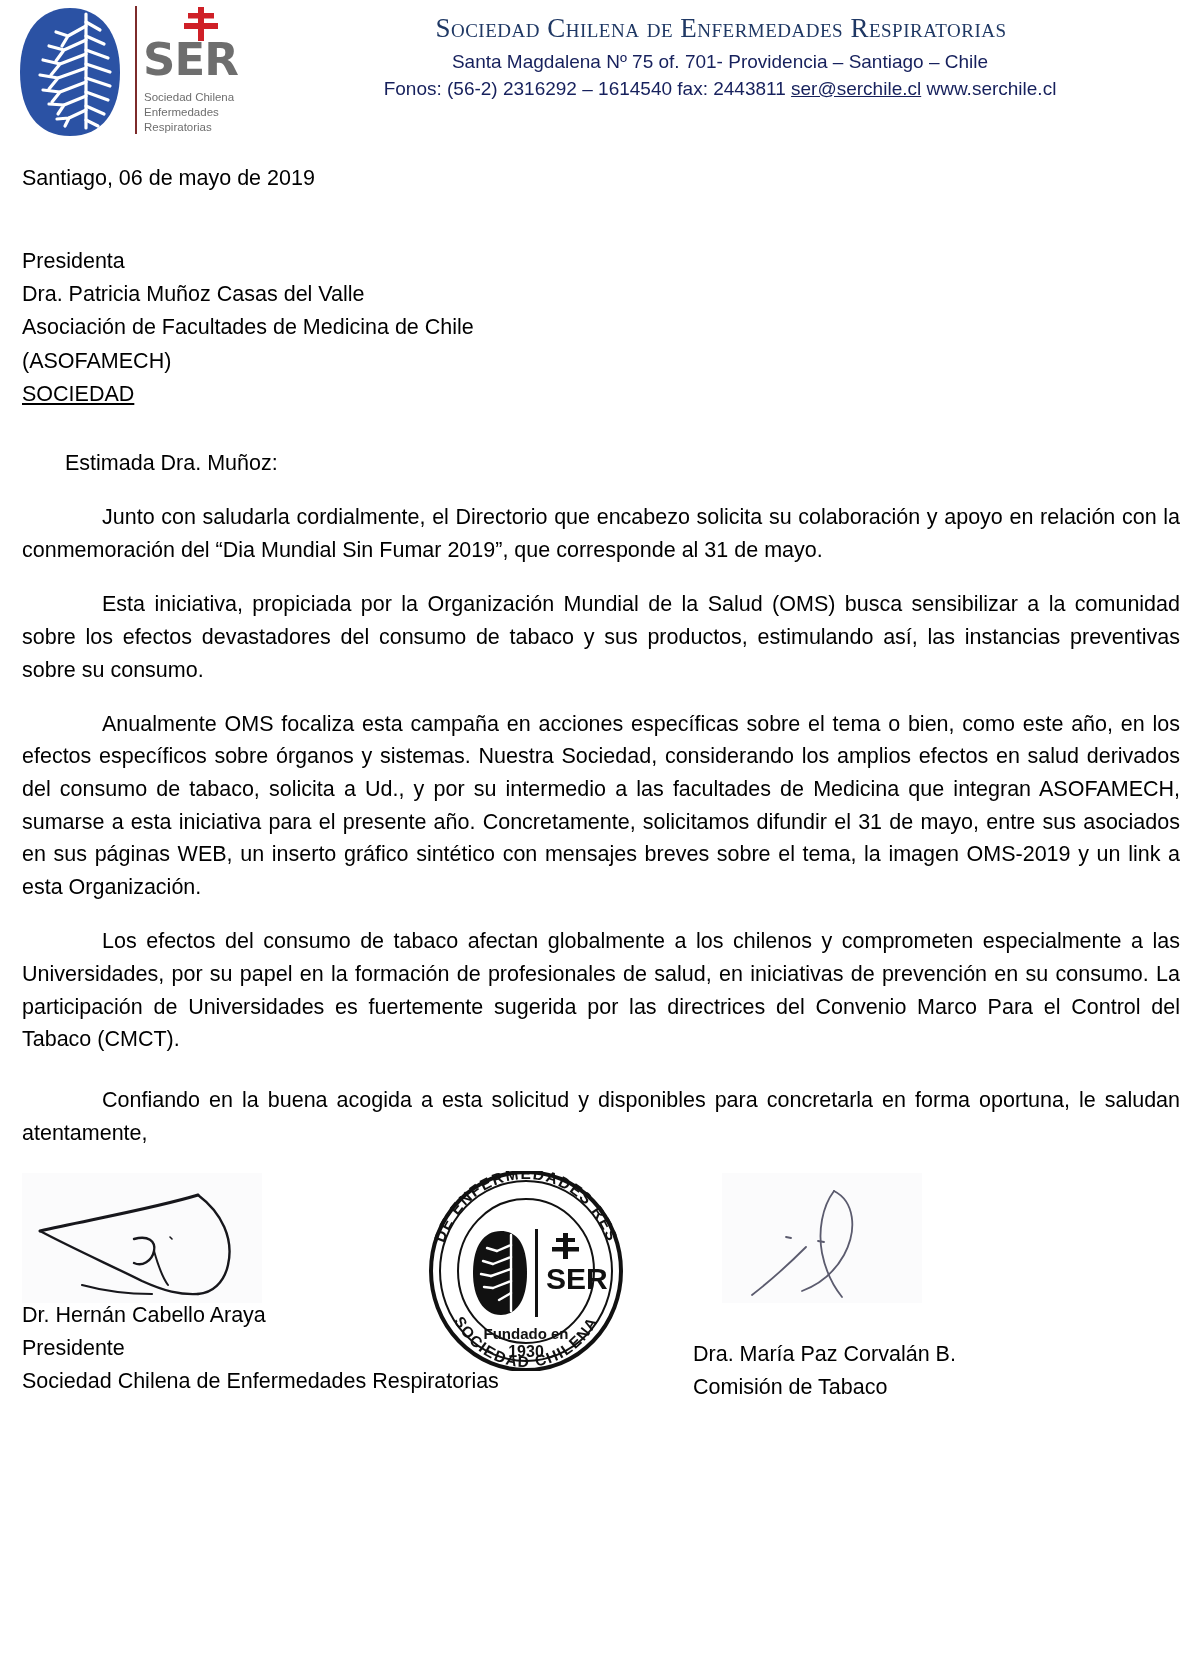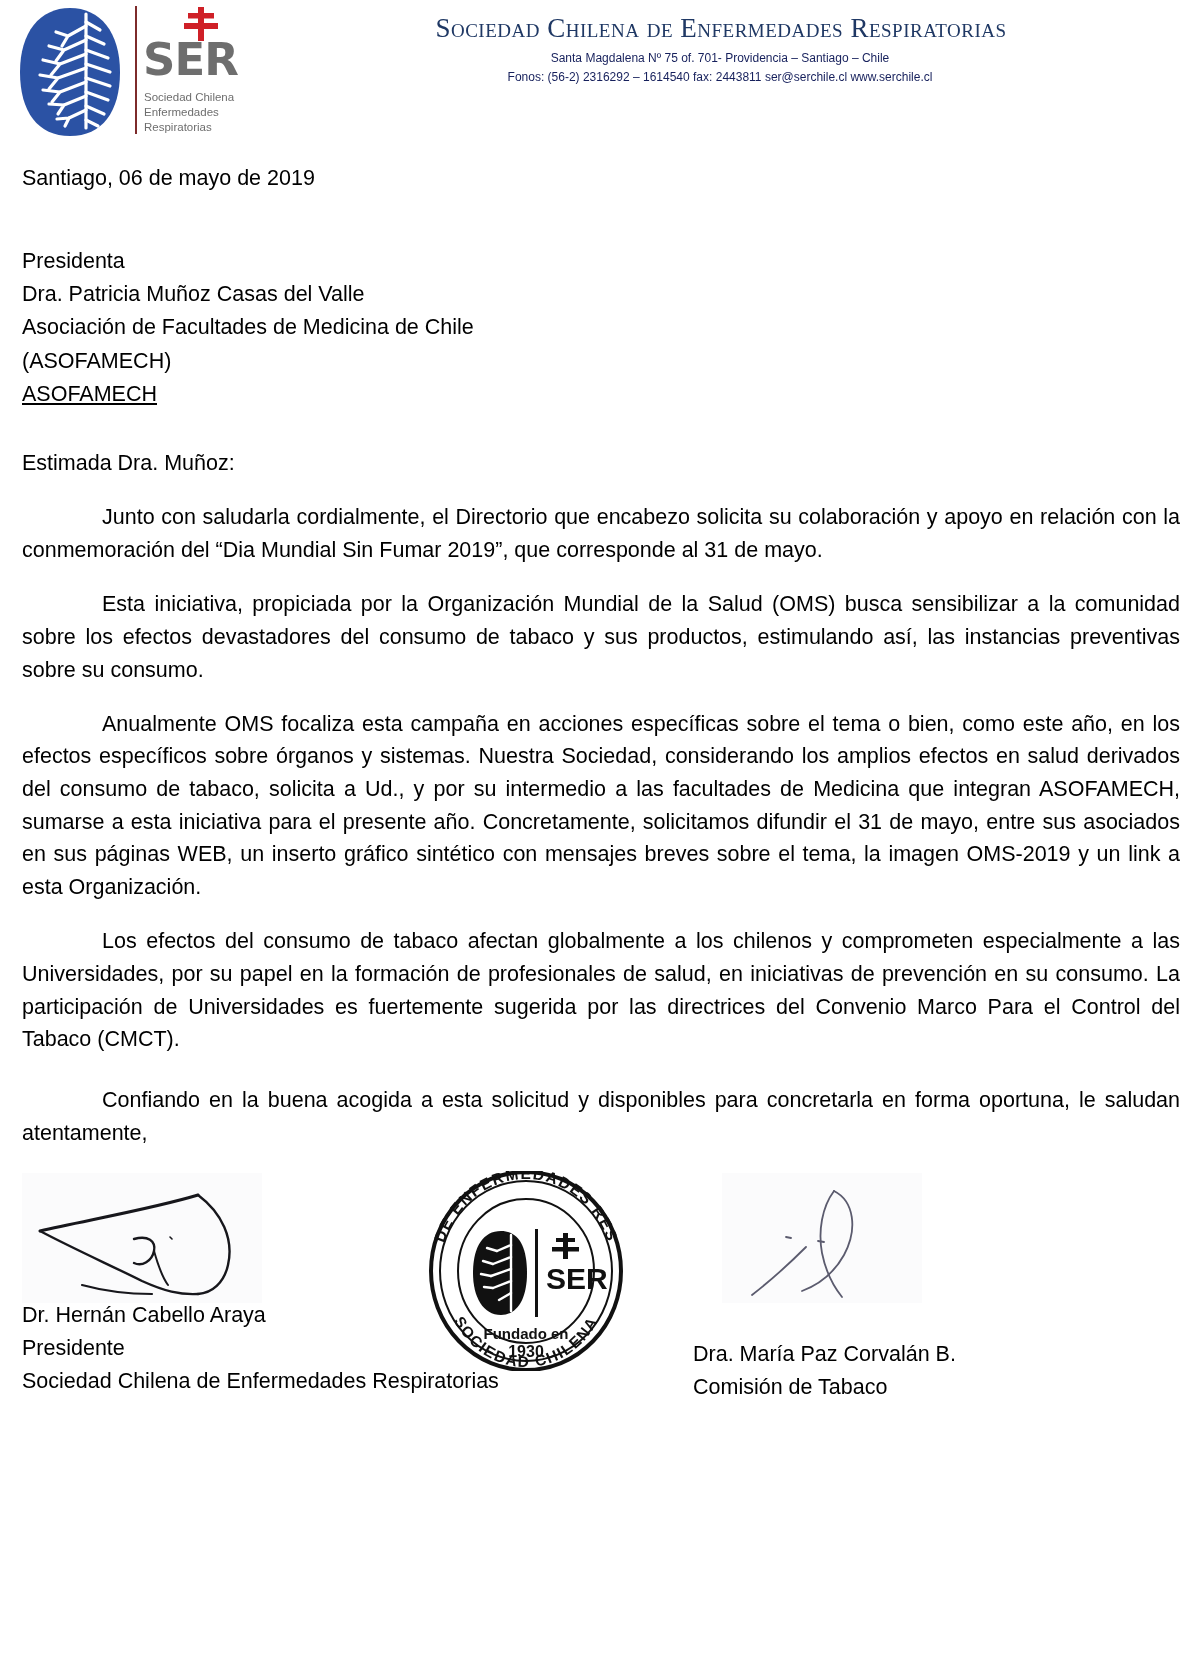--- a/index.html
+++ b/index.html
@@ -90,29 +90,29 @@
     font-size: 27px;
     color: #1f3864;
     letter-spacing: 0.5px;
     text-align: center;
     padding-right: 8px;
     line-height: 1.1;
     white-space: nowrap;
   }
   .addr-line {
     font-family: "Liberation Sans", sans-serif;
-    font-size: 12px;
+    font-size: 19px;
     color: #16205c;
     text-align: center;
     padding-right: 10px;
     margin-top: 7px;
     white-space: nowrap;
   }
   .addr-line.second { margin-top: 5px; }
-  .u { }
+  .u { text-decoration: underline; }
 
   
   .page {
     padding: 0 20px 0 22px;
     font-size: 21.5px;
     line-height: 1.52;
   }
   .date-line {
     text-align: left;
     margin-top: 22px;
@@ -121,20 +121,21 @@
   .recipient {
     margin-top: 50px;
   }
   .recipient div { line-height: 1.55; }
   .presente {
     text-decoration: underline;
     display: inline-block;
   }
   .salutation {
     margin-top: 36px;
+    margin-left: 43px;
   }
   .body-par {
     text-align: justify;
     text-indent: 80px;
   }
   .last-par { margin-top: 28px; }
 
   
   .sign-area {
     position: relative;
@@ -237,21 +238,21 @@
 
 <div class="page">
 
   <div class="date-line">Santiago, 06 de mayo de 2019</div>
 
   <div class="recipient">
     <div>Presidenta</div>
     <div>Dra. Patricia Muñoz Casas del Valle</div>
     <div>Asociación de Facultades de Medicina de Chile</div>
     <div>(ASOFAMECH)</div>
-    <div><span class="presente">ASOFAMECH</span></div>
+    <div><span class="presente">SOCIEDAD</span></div>
   </div>
 
   <div class="salutation">Estimada Dra. Muñoz:</div>
 
   <p class="body-par">Junto con saludarla cordialmente, el Directorio que encabezo solicita su colaboración y apoyo en relación con la conmemoración del “Dia Mundial Sin Fumar 2019”, que corresponde al  31 de mayo.</p>
   <p class="body-par">Esta iniciativa, propiciada por la Organización Mundial de la Salud (OMS) busca sensibilizar a la comunidad sobre los efectos devastadores del consumo de tabaco y sus productos, estimulando así, las instancias preventivas sobre su consumo.</p>
   <p class="body-par">Anualmente OMS focaliza esta campaña en acciones específicas sobre el tema o bien, como este año, en los efectos específicos sobre órganos y sistemas. Nuestra Sociedad, considerando los amplios efectos en salud derivados del consumo de tabaco, solicita a Ud., y por su intermedio a las facultades de Medicina que integran ASOFAMECH, sumarse a esta iniciativa para el presente año. Concretamente, solicitamos difundir el 31 de mayo, entre sus asociados en sus páginas WEB, un inserto gráfico sintético con mensajes breves sobre el tema, la imagen OMS-2019 y un link a esta Organización.</p>
   <p class="body-par">Los efectos del consumo de tabaco afectan globalmente a los chilenos y comprometen especialmente a las Universidades, por su papel en la formación de profesionales de salud, en iniciativas de prevención en su consumo. La participación de Universidades es fuertemente sugerida por las directrices del Convenio Marco Para el Control del Tabaco (CMCT).</p>
   <p class="body-par last-par">Confiando en la buena acogida a esta solicitud y disponibles para concretarla en forma oportuna, le saludan atentamente,</p>
 

